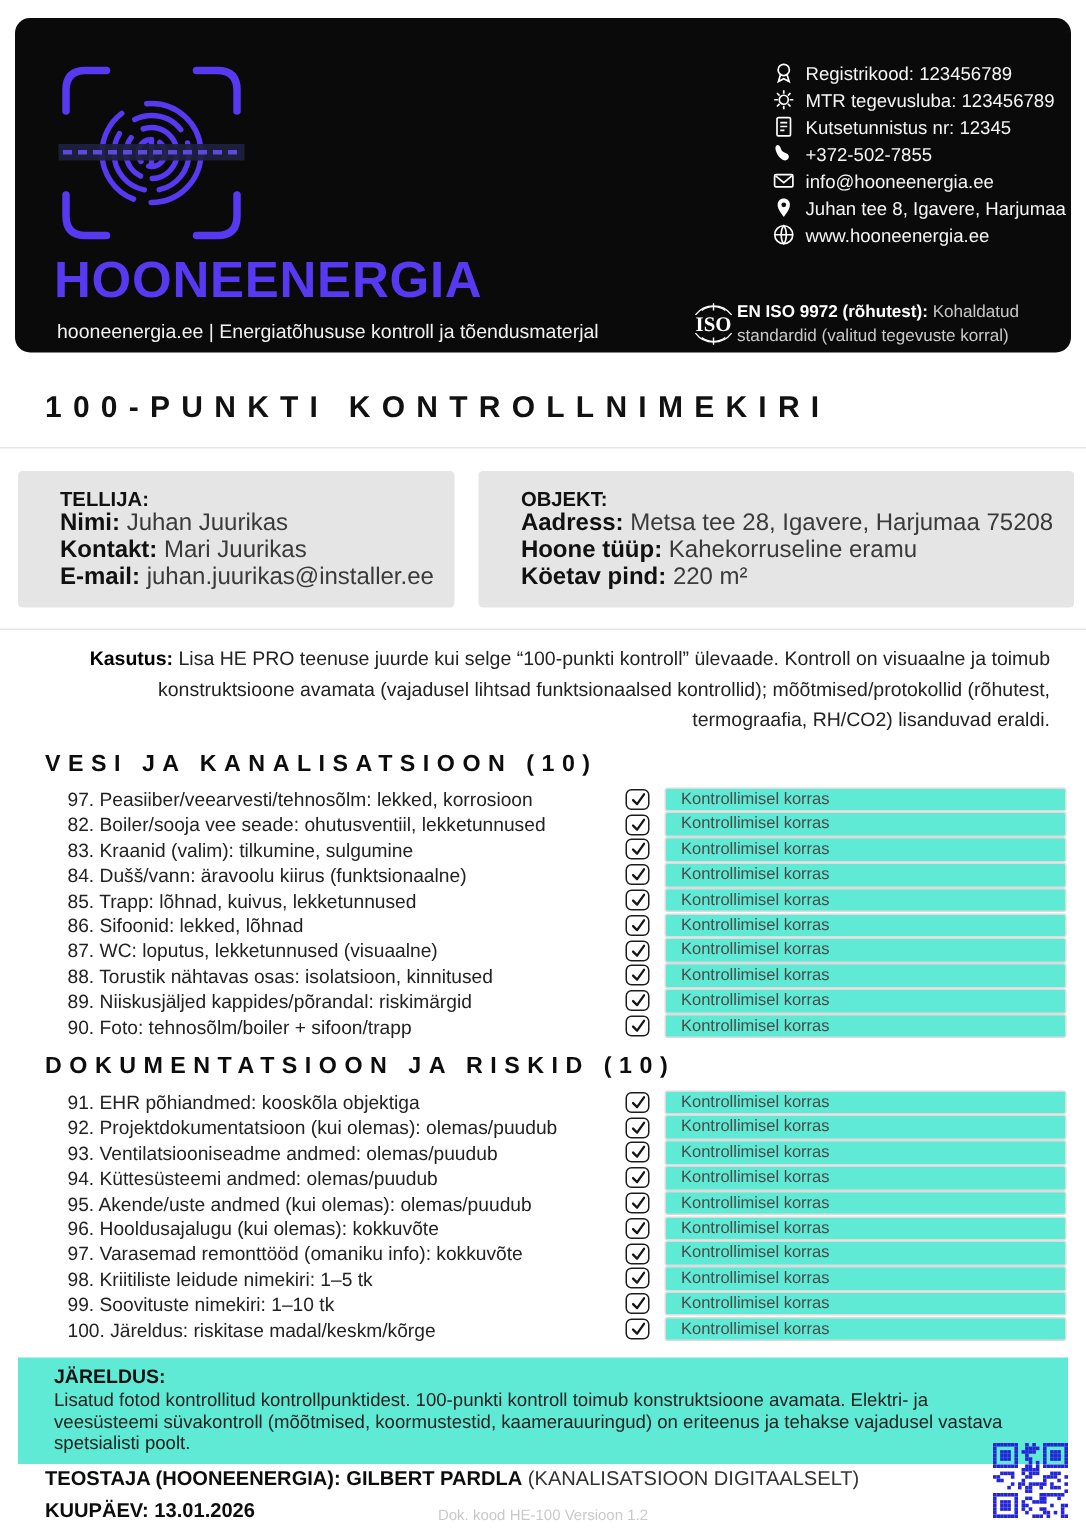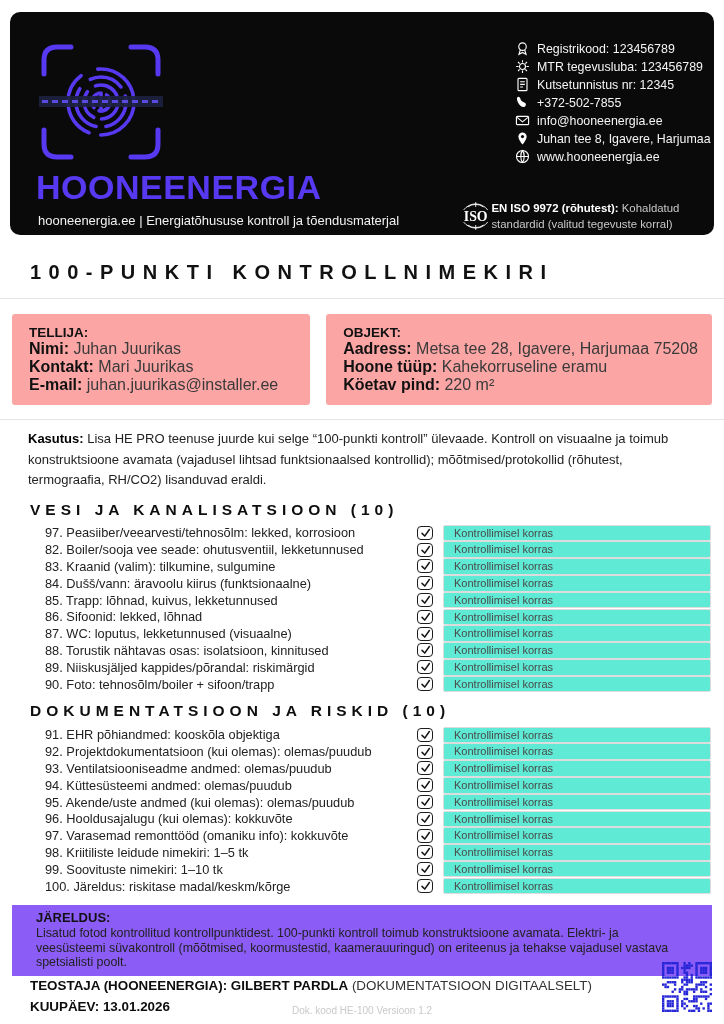--- a/index.html
+++ b/index.html
@@ -21,39 +21,39 @@
   .contact .cicon{width:15px;height:15px;display:inline-flex;flex:0 0 15px;}
   .iso-row{position:absolute;left:450px;top:178px;display:flex;align-items:center;width:256px;}
   .iso-text{font-size:11.4px;line-height:16px;color:#c9c9c9;}
   .iso-text b{color:#ffffff;}
   
   .title{margin:26px 0 0 30px;font-size:20px;font-weight:800;letter-spacing:7.5px;color:#111;white-space:nowrap;}
   .hr{height:1px;background:#e5e5e5;margin-top:14px;}
   .hr2{height:1px;background:#e5e5e5;margin-top:14px;}
   
   .boxes{display:flex;gap:16px;margin:15px 12px 0;}
-  .infobox{flex:1;background:#fca5a5;border-radius:3px;padding:11px 14px 11px 17px;}
+  .infobox{flex:1;background:#e5e5e5;border-radius:3px;padding:11px 14px 11px 28px;}
   .infobox .bh{font-weight:800;font-size:13.5px;color:#111;}
   .kv{font-size:16px;margin-top:0;color:#3a3a3a;white-space:nowrap;}
   .kv b{color:#111;}
   
-  .usage{margin:9px 24px 0 28px;font-size:13px;line-height:20.5px;color:#222;}
+  .usage{margin:9px 24px 0 28px;font-size:13px;line-height:20.5px;color:#222;text-align:right;}
   .usage b{color:#000;}
   
   .section-h{margin:10px 0 0 30px;font-size:15.5px;font-weight:800;letter-spacing:5px;color:#0d0d0d;white-space:nowrap;}
   .section-h + .rows{margin-top:6px;}
   .rows{margin:0 13px 0 45px;}
   .row{display:flex;align-items:center;height:16.8px;}
   .row .lbl{flex:0 0 372px;font-size:12.8px;color:#222;white-space:nowrap;overflow:hidden;}
   .checkbox{width:14px;height:12px;border:1.7px solid #1c1c1c;border-radius:4px;background:#fff;
     display:flex;align-items:center;justify-content:center;margin-right:10px;flex:0 0 14px;}
   .status{flex:1;border:1px solid #dcdcdc;border-radius:2px;background:#5eead4;
     font-size:11px;color:#4a4a4a;padding:1px 0 1px 10px;height:12.5px;line-height:12.5px;white-space:nowrap;}
   
-  .concl{position:absolute;left:12px;right:12px;top:905px;background:#8b5cf6;
+  .concl{position:absolute;left:12px;right:12px;top:905px;background:#5eead4;
     padding:6px 24px 6px 24px;font-size:12.4px;line-height:14.8px;color:#222;}
   .concl .ch{font-weight:800;font-size:13px;color:#111;}
   .performer{position:absolute;left:30px;top:978px;font-size:13.4px;color:#333;white-space:nowrap;}
   .performer b{color:#0d0d0d;}
   .date{position:absolute;left:30px;top:999px;font-size:13.4px;font-weight:800;color:#0d0d0d;}
   .doccode{position:absolute;left:0;right:0;top:1005px;text-align:center;font-size:10px;color:#c9c9c9;}
   .qr{position:absolute;left:662px;top:962px;}
 </style>
 </head>
 <body>
@@ -374,21 +374,21 @@
       </div>
     </div>
   </div>
 
 <div class="concl">
   <div class="ch">JÄRELDUS:</div>
   <div>Lisatud fotod kontrollitud kontrollpunktidest. 100-punkti kontroll toimub konstruktsioone avamata. Elektri- ja veesüsteemi süvakontroll (mõõtmised, koormustestid, kaamerauuringud) on eriteenus ja tehakse vajadusel vastava spetsialisti poolt.</div>
 </div>
 
 <div class="performer">
-  <b>TEOSTAJA (HOONEENERGIA): GILBERT PARDLA</b><span> (DOKUMENTATSIOON DIGITAALSELT)</span>
+  <b>TEOSTAJA (HOONEENERGIA): GILBERT PARDLA</b><span> (KANALISATSIOON DIGITAALSELT)</span>
 </div>
 <div class="date">KUUPÄEV: 13.01.2026</div>
 <div class="doccode">Dok. kood HE-100 Versioon 1.2</div>
 <svg class="qr" width="50" height="50" viewBox="0 0 50.4 50.4" id="qr">
     <rect x="0.0" y="0.0" width="2.4" height="2.4" fill="#2525d8"></rect>
     <rect x="2.4" y="0.0" width="2.4" height="2.4" fill="#2525d8"></rect>
     <rect x="4.8" y="0.0" width="2.4" height="2.4" fill="#2525d8"></rect>
     <rect x="7.2" y="0.0" width="2.4" height="2.4" fill="#2525d8"></rect>
     <rect x="9.6" y="0.0" width="2.4" height="2.4" fill="#2525d8"></rect>
     <rect x="12.0" y="0.0" width="2.4" height="2.4" fill="#2525d8"></rect>

